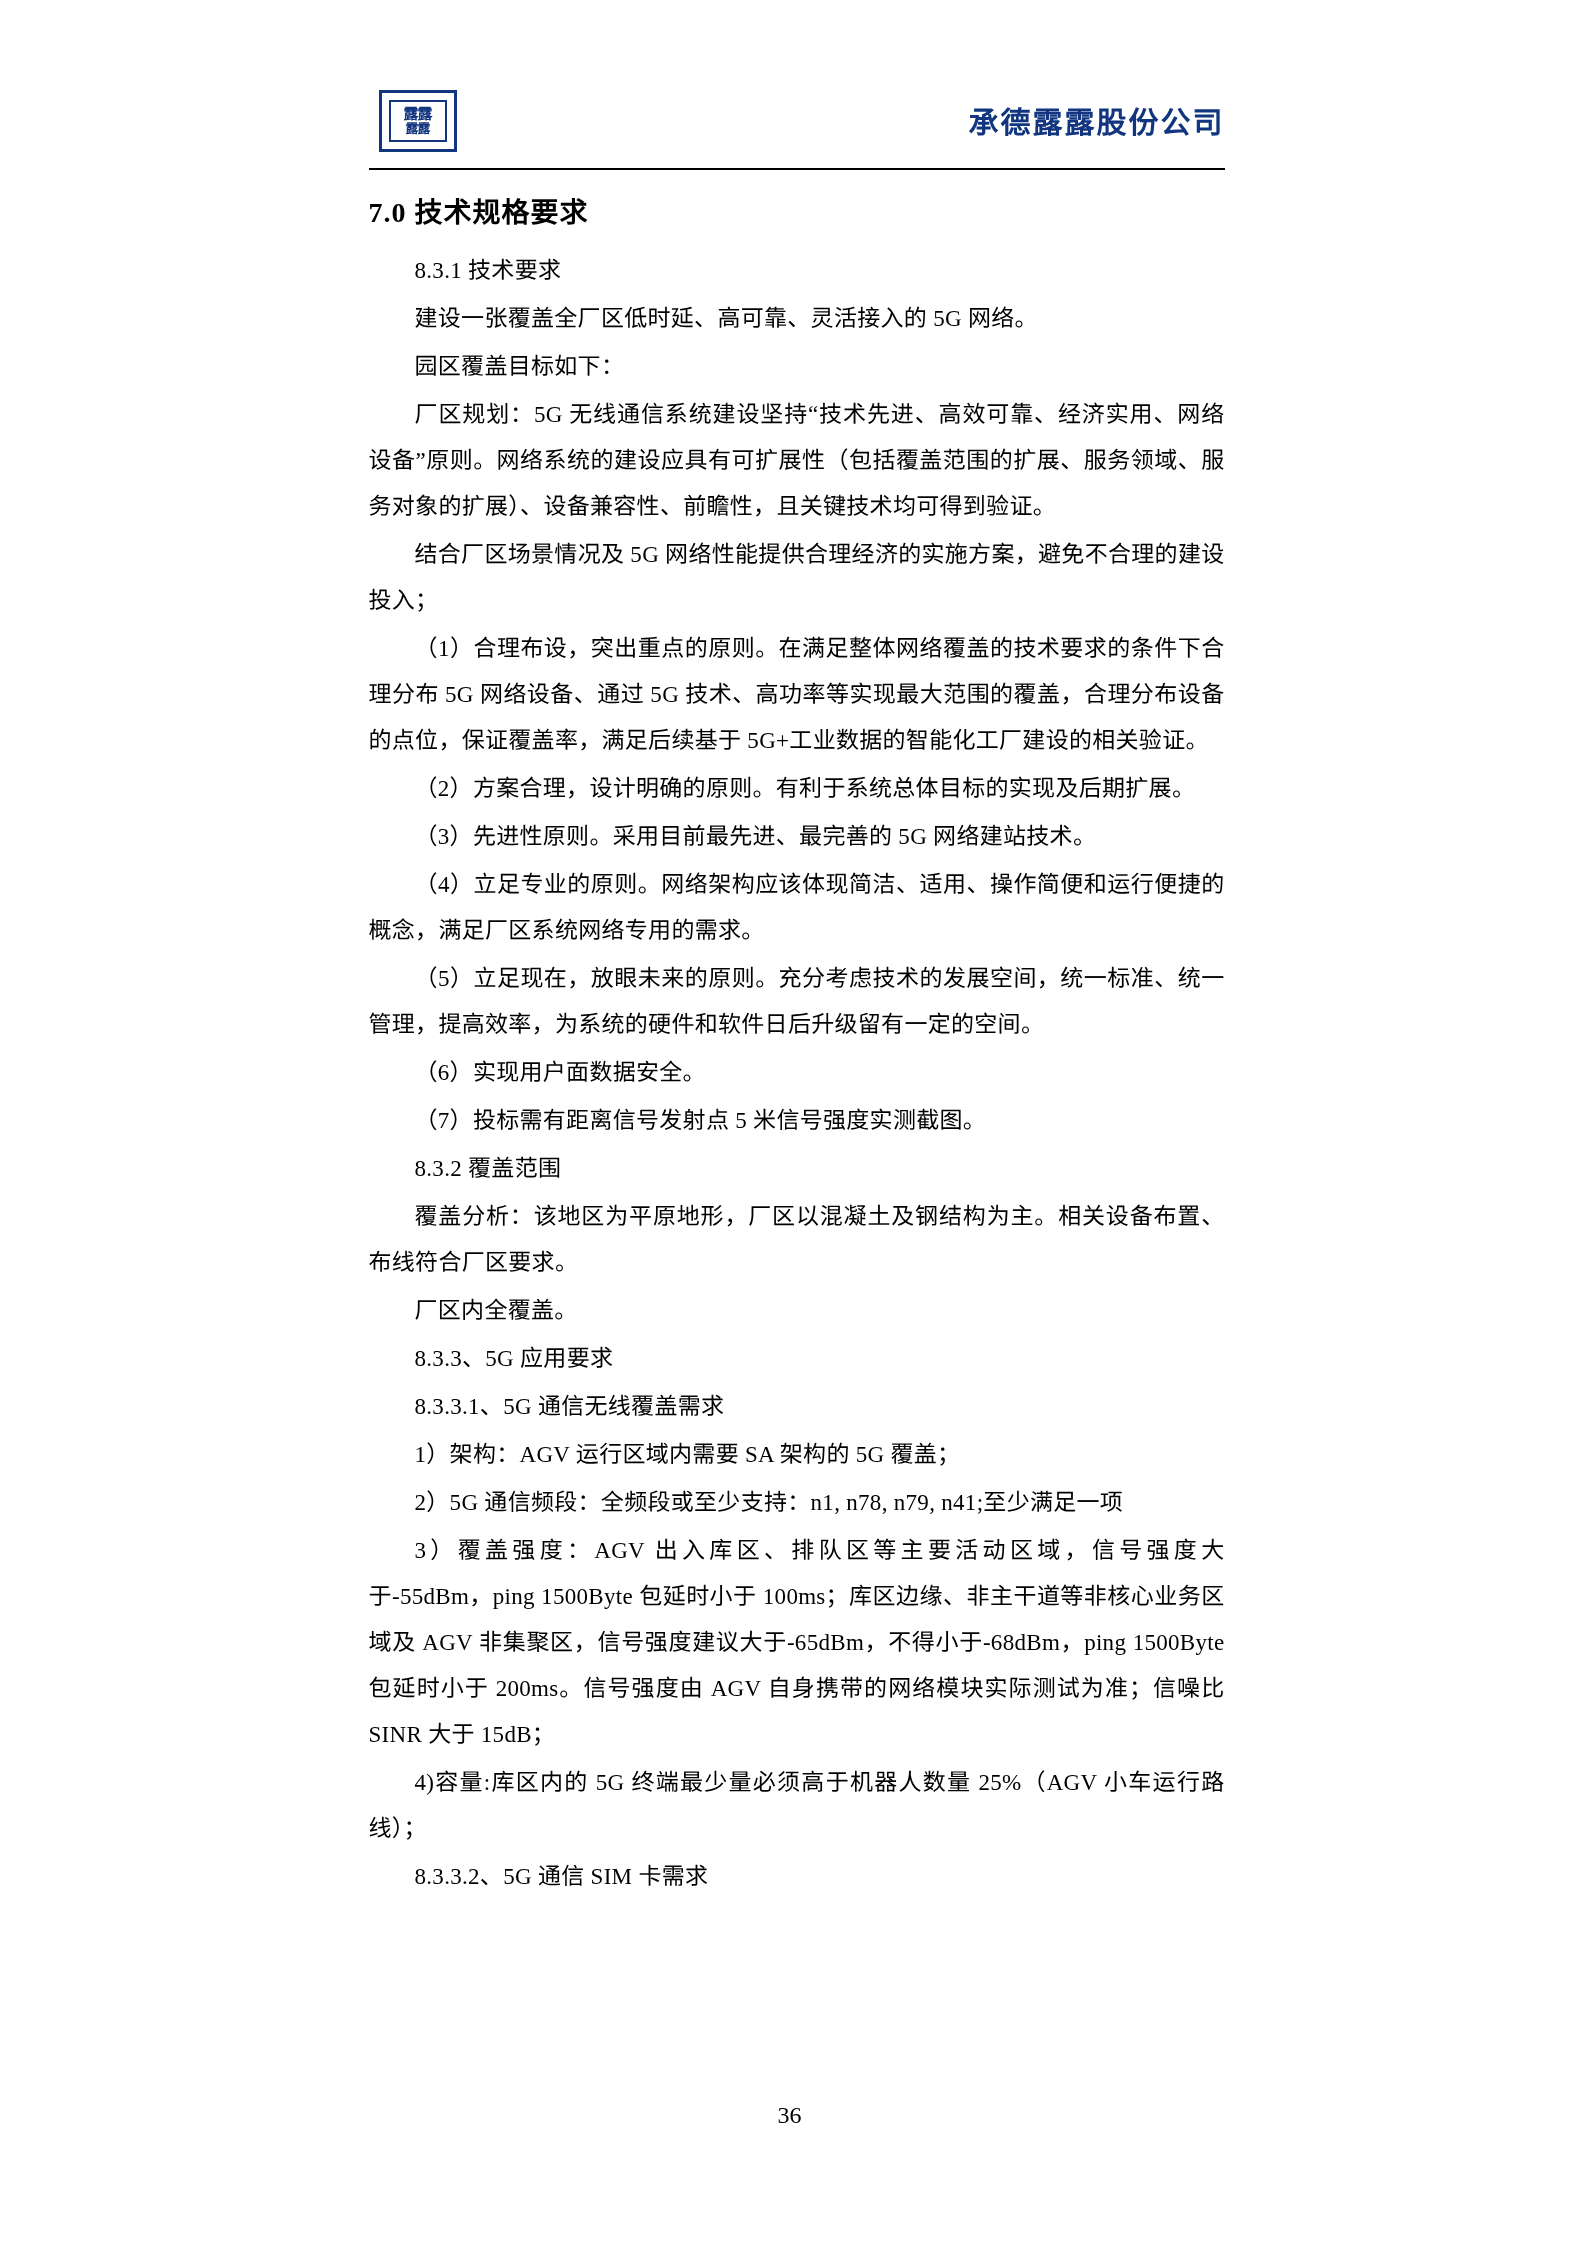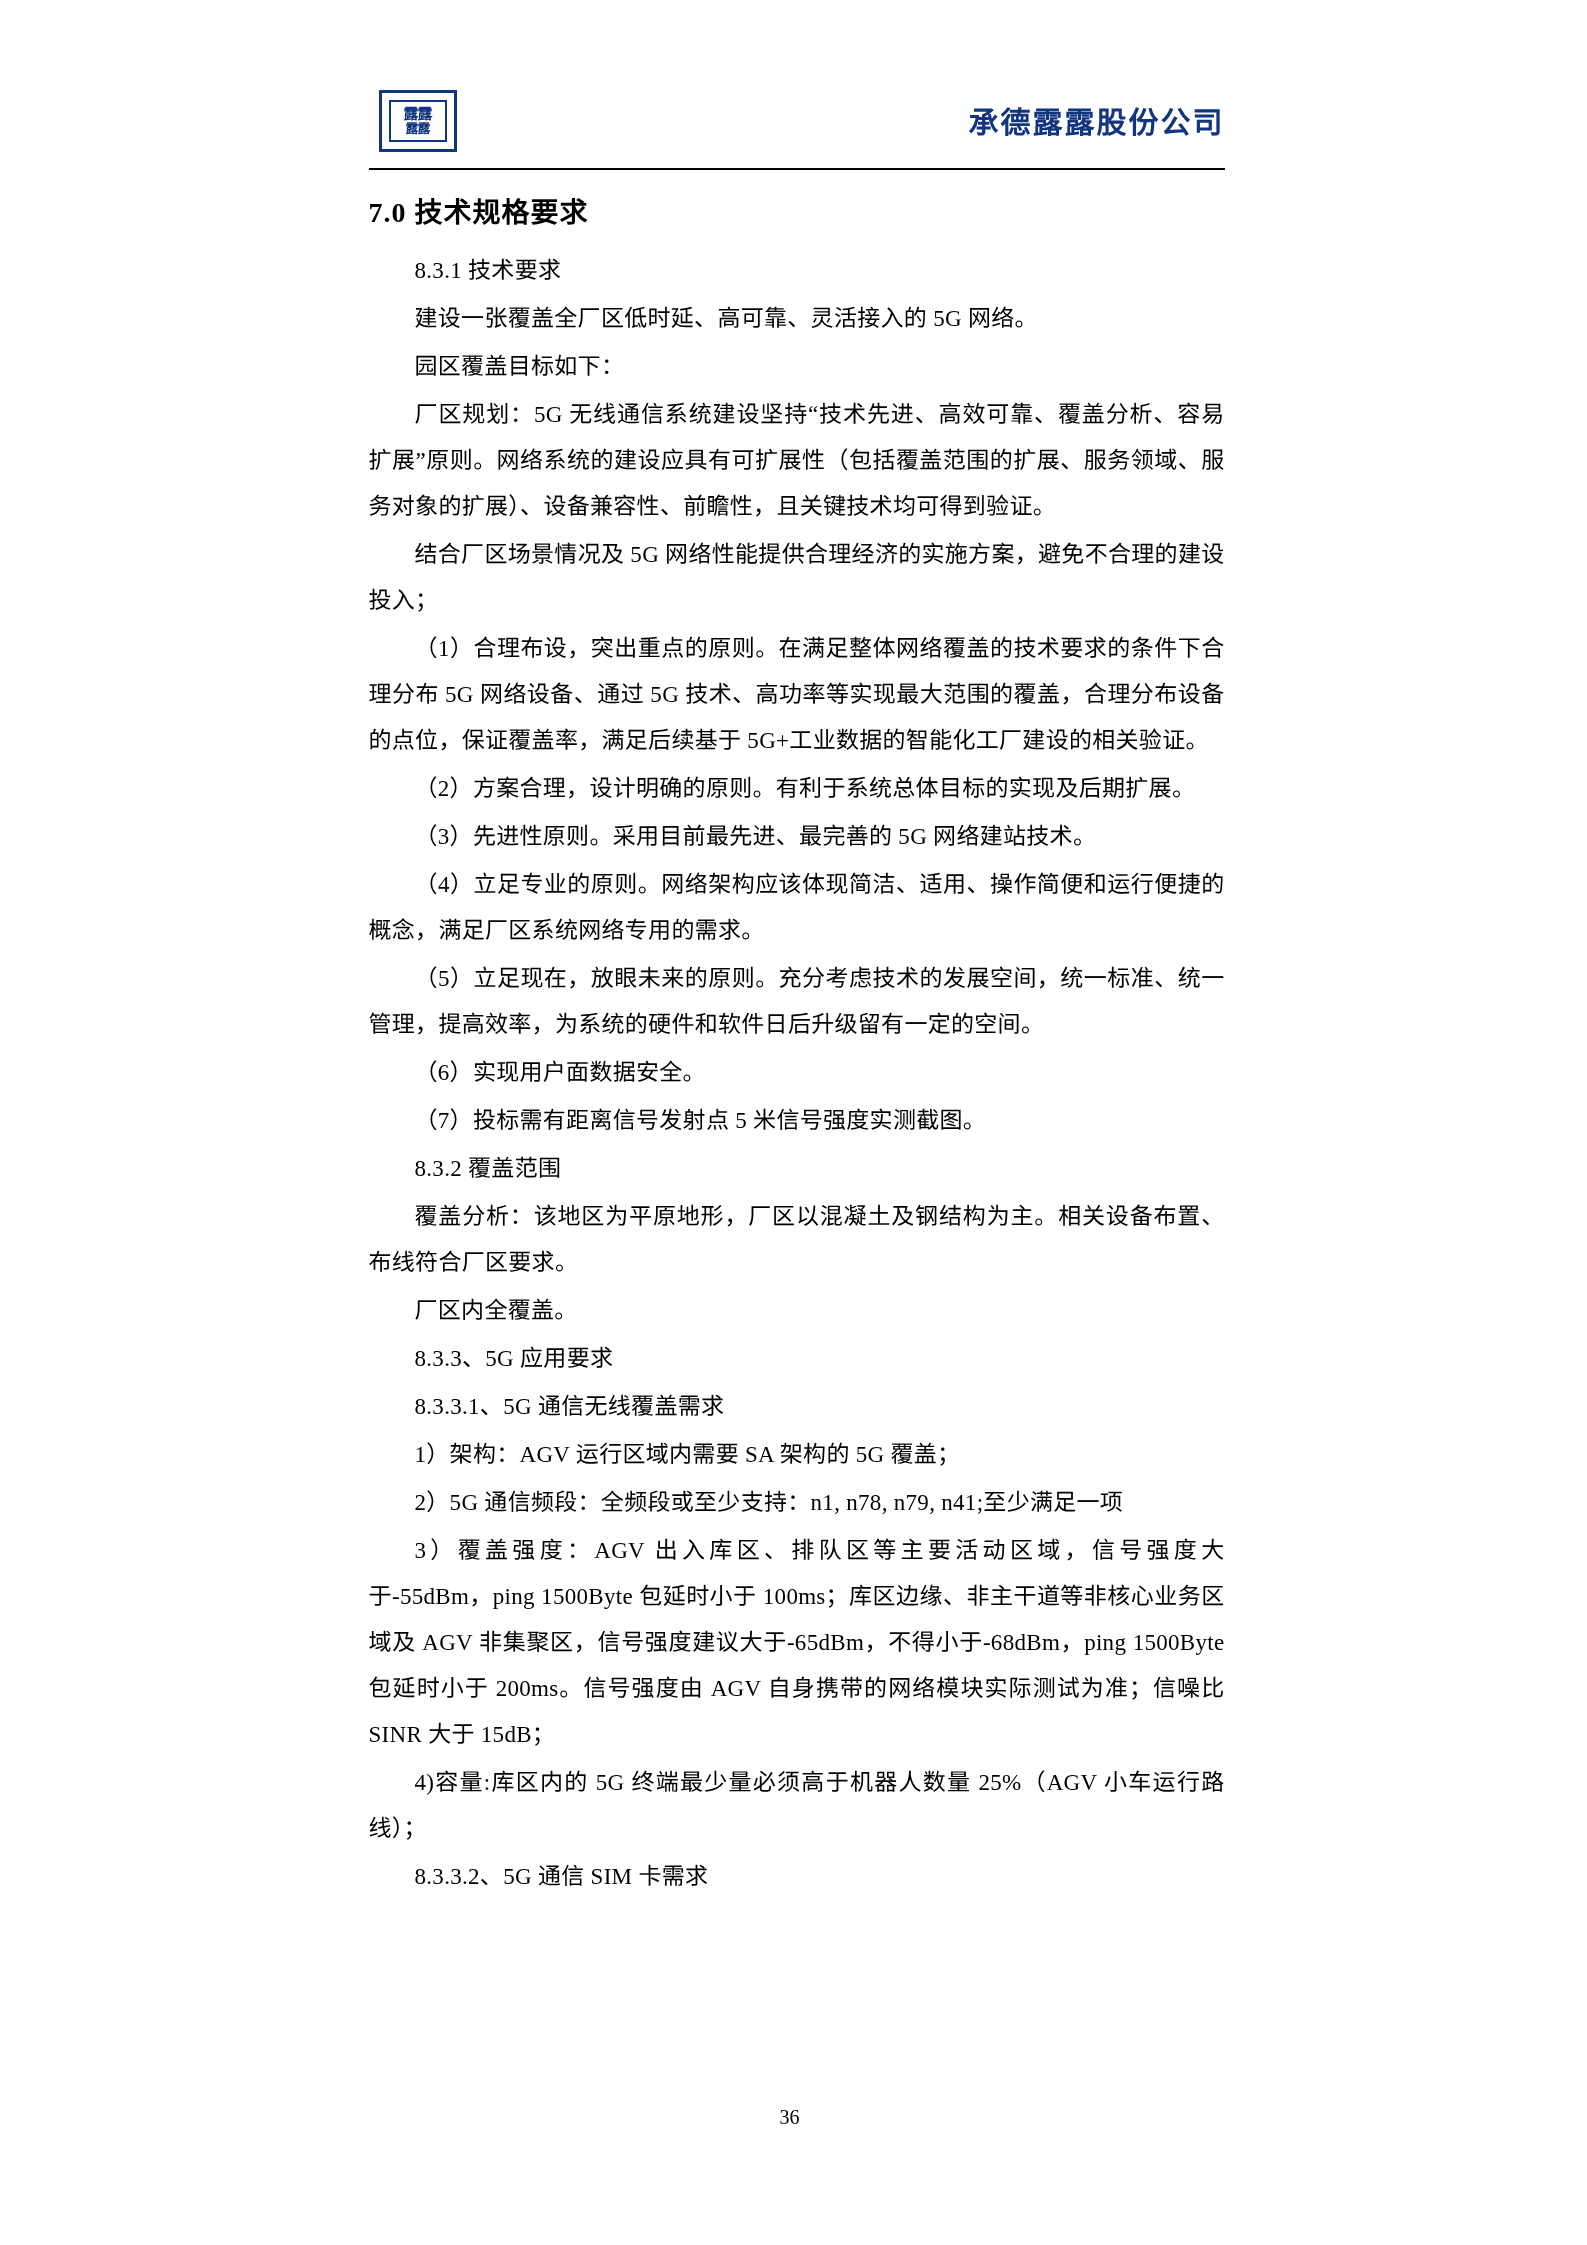--- a/index.html
+++ b/index.html
@@ -120,21 +120,21 @@
     text-indent: 46px;
   }
 
   
   .footer {
     position: absolute;
     left: 0;
     right: 8px;
     bottom: 128px;
     text-align: center;
-    font-size: 20px;
+    font-size: 24px;
     font-family: "Liberation Serif", serif;
   }
 </style>
 </head>
 <body>
 
 <div class="page">
 
   <div class="header">
     <div class="header-inner">
@@ -148,21 +148,21 @@
     </div>
   </div>
   <div class="header-rule"></div>
 
   <div class="content">
     <h2 class="sec-title">7.0 技术规格要求</h2>
 
     <p class="para indent1">8.3.1 技术要求</p>
     <p class="para indent1">建设一张覆盖全厂区低时延、高可靠、灵活接入的 5G 网络。</p>
     <p class="para indent1">园区覆盖目标如下：</p>
-    <p class="para indent1">厂区规划：5G 无线通信系统建设坚持“技术先进、高效可靠、覆盖分析、容易扩展”原则。网络系统的建设应具有可扩展性（包括覆盖范围的扩展、服务领域、服务对象的扩展）、设备兼容性、前瞻性，且关键技术均可得到验证。</p>
+    <p class="para indent1">厂区规划：5G 无线通信系统建设坚持“技术先进、高效可靠、经济实用、网络设备”原则。网络系统的建设应具有可扩展性（包括覆盖范围的扩展、服务领域、服务对象的扩展）、设备兼容性、前瞻性，且关键技术均可得到验证。</p>
     <p class="para indent1">结合厂区场景情况及 5G 网络性能提供合理经济的实施方案，避免不合理的建设投入；</p>
     <p class="para indent1">（1）合理布设，突出重点的原则。在满足整体网络覆盖的技术要求的条件下合理分布 5G 网络设备、通过 5G 技术、高功率等实现最大范围的覆盖，合理分布设备的点位，保证覆盖率，满足后续基于 5G+工业数据的智能化工厂建设的相关验证。</p>
     <p class="para indent1">（2）方案合理，设计明确的原则。有利于系统总体目标的实现及后期扩展。</p>
     <p class="para indent1">（3）先进性原则。采用目前最先进、最完善的 5G 网络建站技术。</p>
     <p class="para indent1">（4）立足专业的原则。网络架构应该体现简洁、适用、操作简便和运行便捷的概念，满足厂区系统网络专用的需求。</p>
     <p class="para indent1">（5）立足现在，放眼未来的原则。充分考虑技术的发展空间，统一标准、统一管理，提高效率，为系统的硬件和软件日后升级留有一定的空间。</p>
     <p class="para indent1">（6）实现用户面数据安全。</p>
     <p class="para indent1">（7）投标需有距离信号发射点 5 米信号强度实测截图。</p>
     <p class="para indent1">8.3.2 覆盖范围</p>
     <p class="para indent1">覆盖分析：该地区为平原地形，厂区以混凝土及钢结构为主。相关设备布置、布线符合厂区要求。</p>

